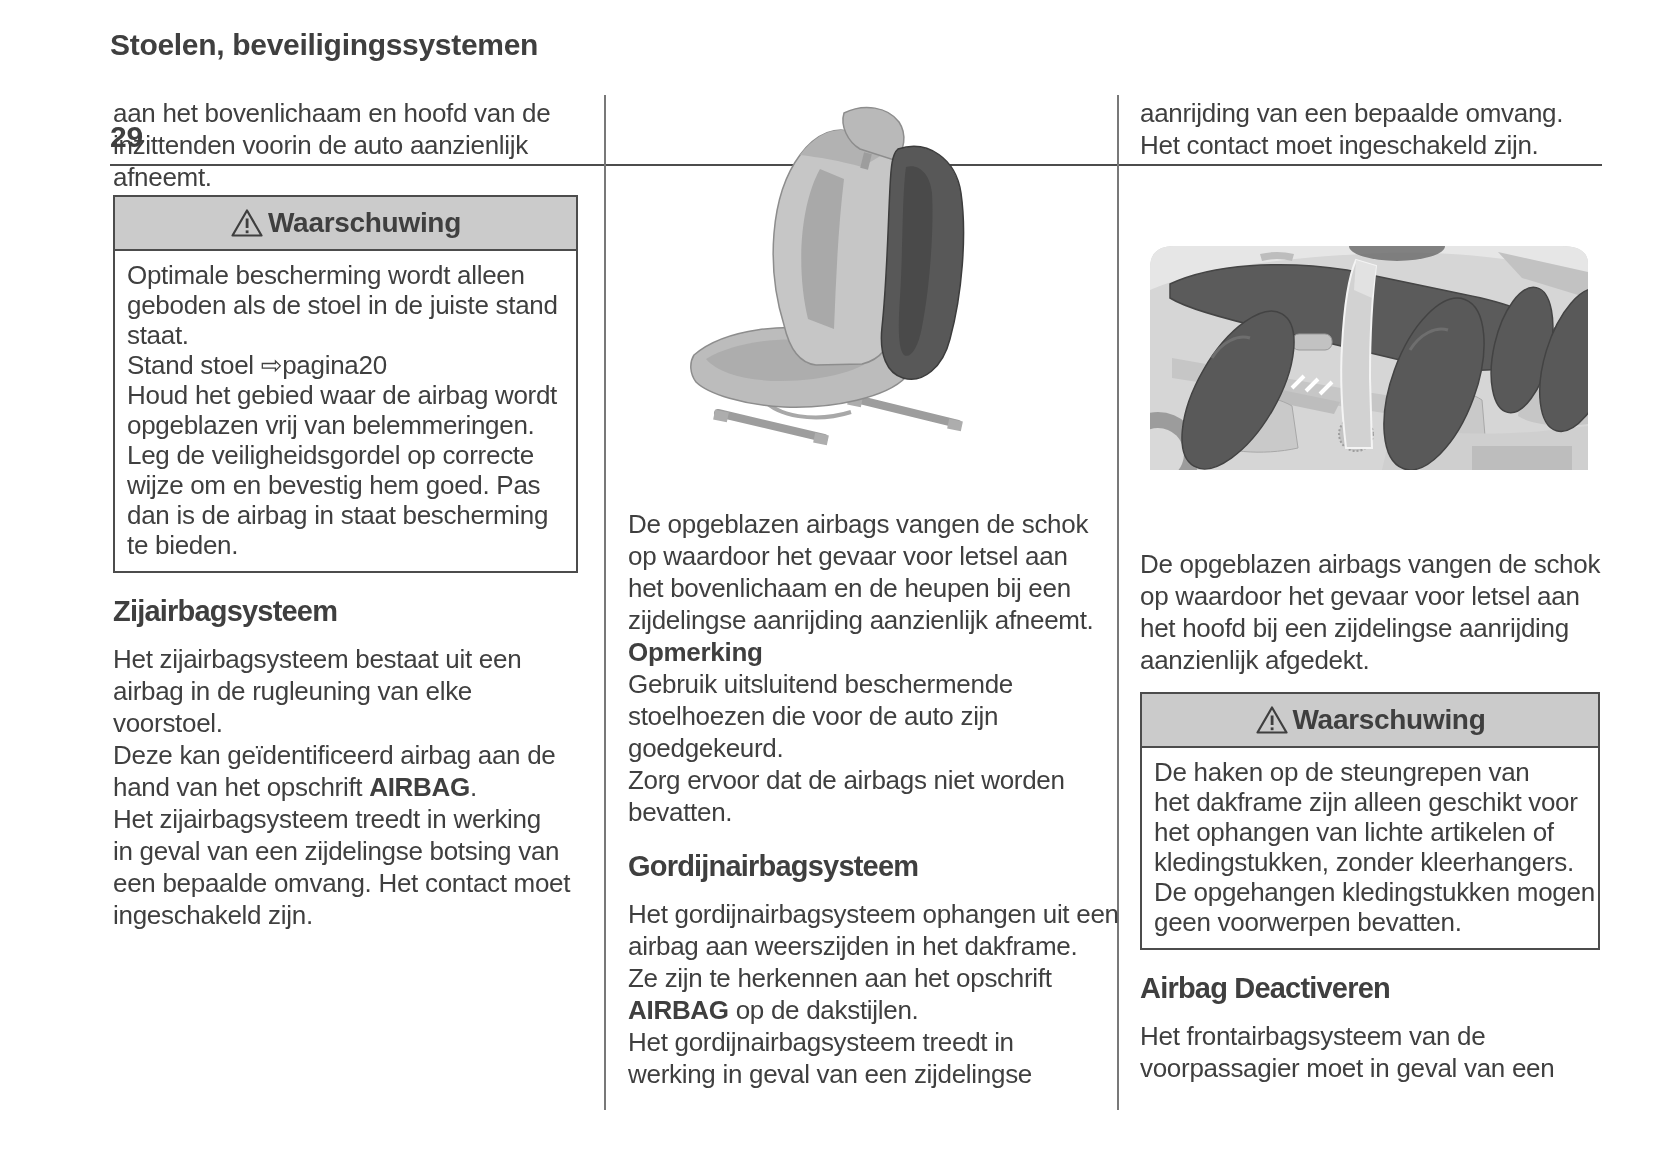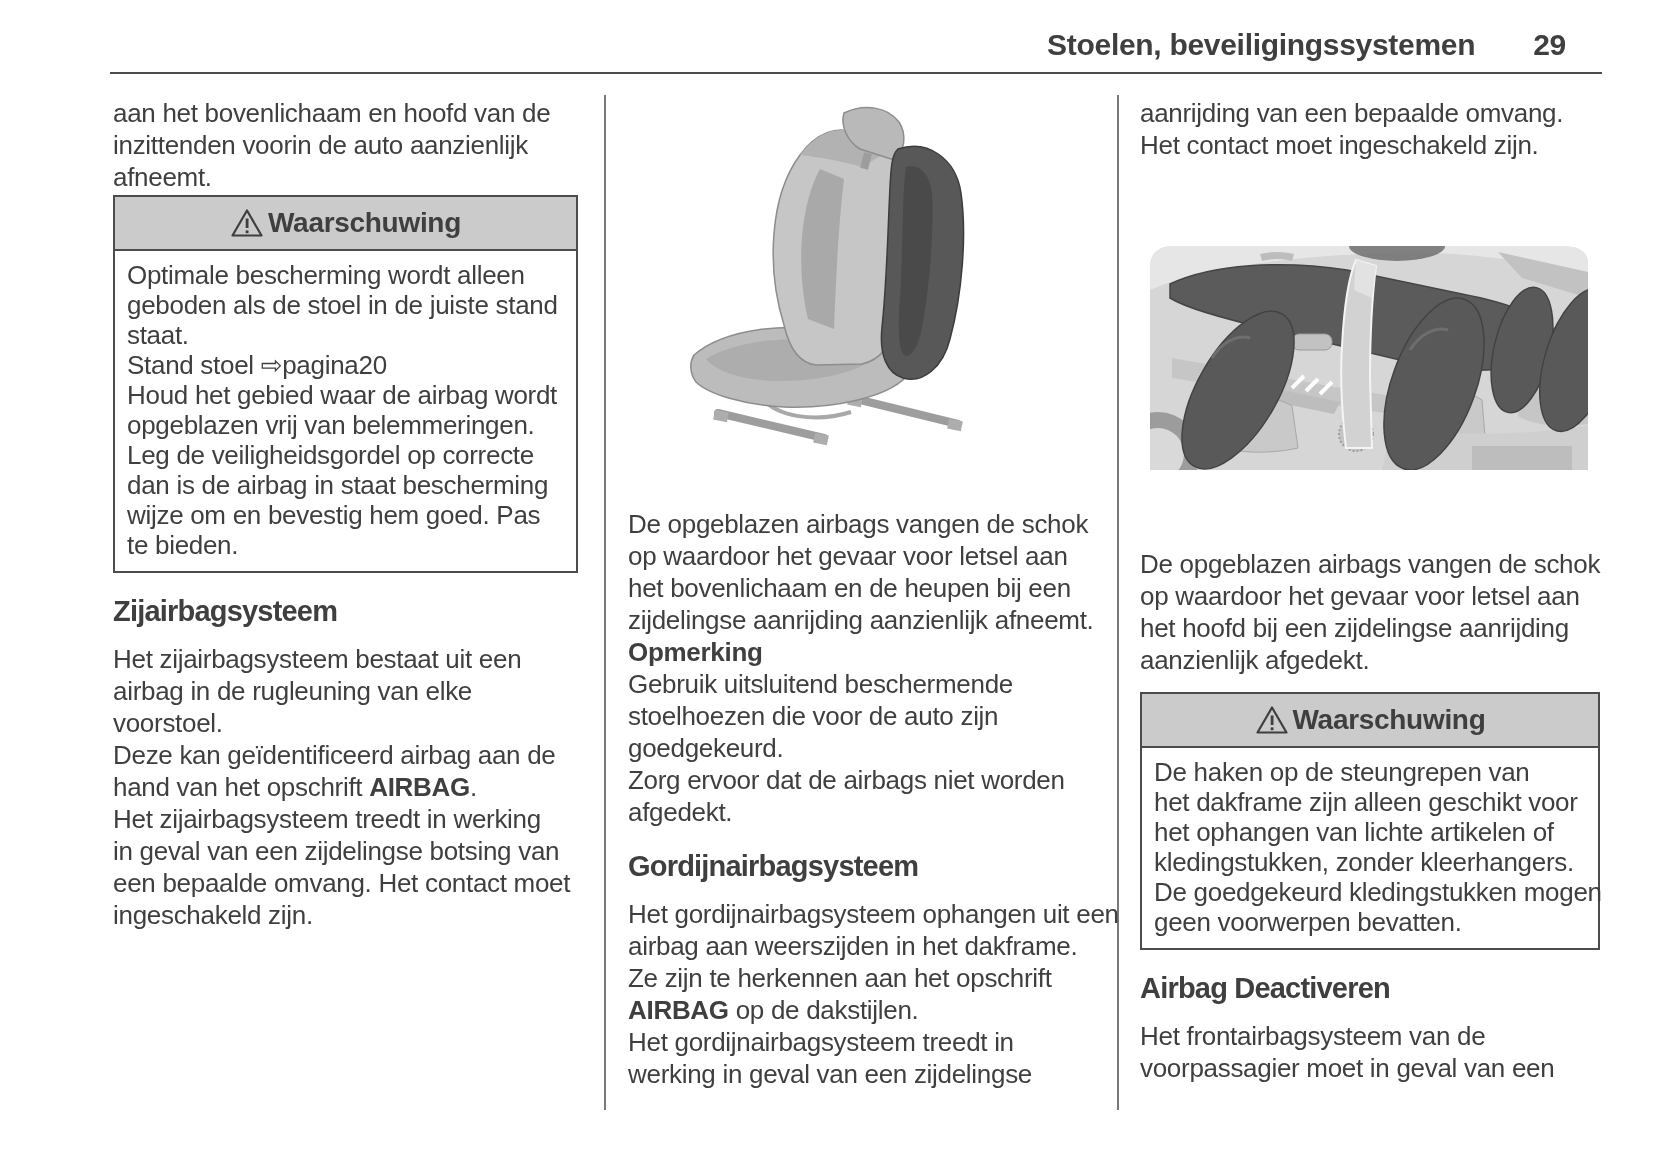--- a/index.html
+++ b/index.html
@@ -5,21 +5,21 @@
   * { margin:0; padding:0; box-sizing:border-box; }
   html,body { background:#ffffff; }
   .page {
     position:relative; width:1653px; height:1165px; background:#ffffff;
     font-family:"Liberation Sans", sans-serif; color:#3f3f3f; overflow:hidden;
   }
   .pagehead {
     position:absolute; left:110px; top:28px; width:1492px;
     display:flex; justify-content:flex-end; align-items:baseline; gap:58px;
     border-bottom:2px solid #4c4c4c; padding:0 36px 10px 0;
-    font-weight:bold; font-size:30px; letter-spacing:-0.3px;
+    font-weight:bold; font-size:30px; letter-spacing:-0.3px;flex-direction:column;
   }
   .vdiv { position:absolute; top:95px; height:1015px; width:2px; background:#787878; }
   #vdiv1 { left:604px; } #vdiv2 { left:1117px; }
   .col { position:absolute; top:97px; font-size:26px; line-height:32px; letter-spacing:-0.3px; }
   #col-left  { left:113px; width:465px; }
   #col-mid   { left:628px; width:455px; }
   #col-right { left:1140px; width:460px; }
   .tl { white-space:nowrap; }
   .tl b { font-weight:bold; }
   .heading { font-size:29px; font-weight:bold; letter-spacing:-0.8px; line-height:44px; margin:16px 0 10px 0; }
@@ -69,22 +69,22 @@
         <span>Waarschuwing</span>
       </div>
       <div class="warnbody">
           <div class="tl">Optimale bescherming wordt alleen</div>
           <div class="tl">geboden als de stoel in de juiste stand</div>
           <div class="tl">staat.</div>
           <div class="tl">Stand stoel ⇨pagina20</div>
           <div class="tl">Houd het gebied waar de airbag wordt</div>
           <div class="tl">opgeblazen vrij van belemmeringen.</div>
           <div class="tl">Leg de veiligheidsgordel op correcte</div>
+          <div class="tl">wijze om en bevestig hem goed. Pas</div>
           <div class="tl">dan is de airbag in staat bescherming</div>
-          <div class="tl">wijze om en bevestig hem goed. Pas</div>
           <div class="tl">te bieden.</div>
         </div>
     </div>
 
     <div class="heading">Zijairbagsysteem</div>
     <div>
         <div class="tl">Het zijairbagsysteem bestaat uit een</div>
         <div class="tl">airbag in de rugleuning van elke</div>
         <div class="tl">voorstoel.</div>
         <div class="tl">Deze kan geïdentificeerd airbag aan de</div>
@@ -127,21 +127,21 @@
     <div class="mt-para1">
         <div class="tl">De opgeblazen airbags vangen de schok</div>
         <div class="tl">op waardoor het gevaar voor letsel aan</div>
         <div class="tl">het bovenlichaam en de heupen bij een</div>
         <div class="tl">zijdelingse aanrijding aanzienlijk afneemt.</div>
         <div class="tl"><span></span><b>Opmerking</b><span></span></div>
         <div class="tl">Gebruik uitsluitend beschermende</div>
         <div class="tl">stoelhoezen die voor de auto zijn</div>
         <div class="tl">goedgekeurd.</div>
         <div class="tl">Zorg ervoor dat de airbags niet worden</div>
-        <div class="tl">afgedekt.</div>
+        <div class="tl">bevatten.</div>
       </div>
     <div class="heading">Gordijnairbagsysteem</div>
     <div>
         <div class="tl">Het gordijnairbagsysteem ophangen uit een</div>
         <div class="tl">airbag aan weerszijden in het dakframe.</div>
         <div class="tl">Ze zijn te herkennen aan het opschrift</div>
         <div class="tl"><span></span><b>AIRBAG</b><span> op de dakstijlen.</span></div>
         <div class="tl">Het gordijnairbagsysteem treedt in</div>
         <div class="tl">werking in geval van een zijdelingse</div>
       </div>
@@ -215,21 +215,21 @@
           <rect x="15.7" y="10.5" width="2.8" height="9.5" fill="#3f3f3f"></rect>
           <rect x="15.7" y="22.4" width="2.8" height="2.8" fill="#3f3f3f"></rect>
         </svg>
         <span>Waarschuwing</span>
       </div>
       <div class="warnbody">
           <div class="tl">De haken op de steungrepen van</div>
           <div class="tl">het dakframe zijn alleen geschikt voor</div>
           <div class="tl">het ophangen van lichte artikelen of</div>
           <div class="tl">kledingstukken, zonder kleerhangers.</div>
-          <div class="tl">De goedgekeurd kledingstukken mogen</div>
+          <div class="tl">De opgehangen kledingstukken mogen</div>
           <div class="tl">geen voorwerpen bevatten.</div>
         </div>
     </div>
 
     <div class="heading">Airbag Deactiveren</div>
     <div>
         <div class="tl">Het frontairbagsysteem van de</div>
         <div class="tl">voorpassagier moet in geval van een</div>
       </div>
   </div>

